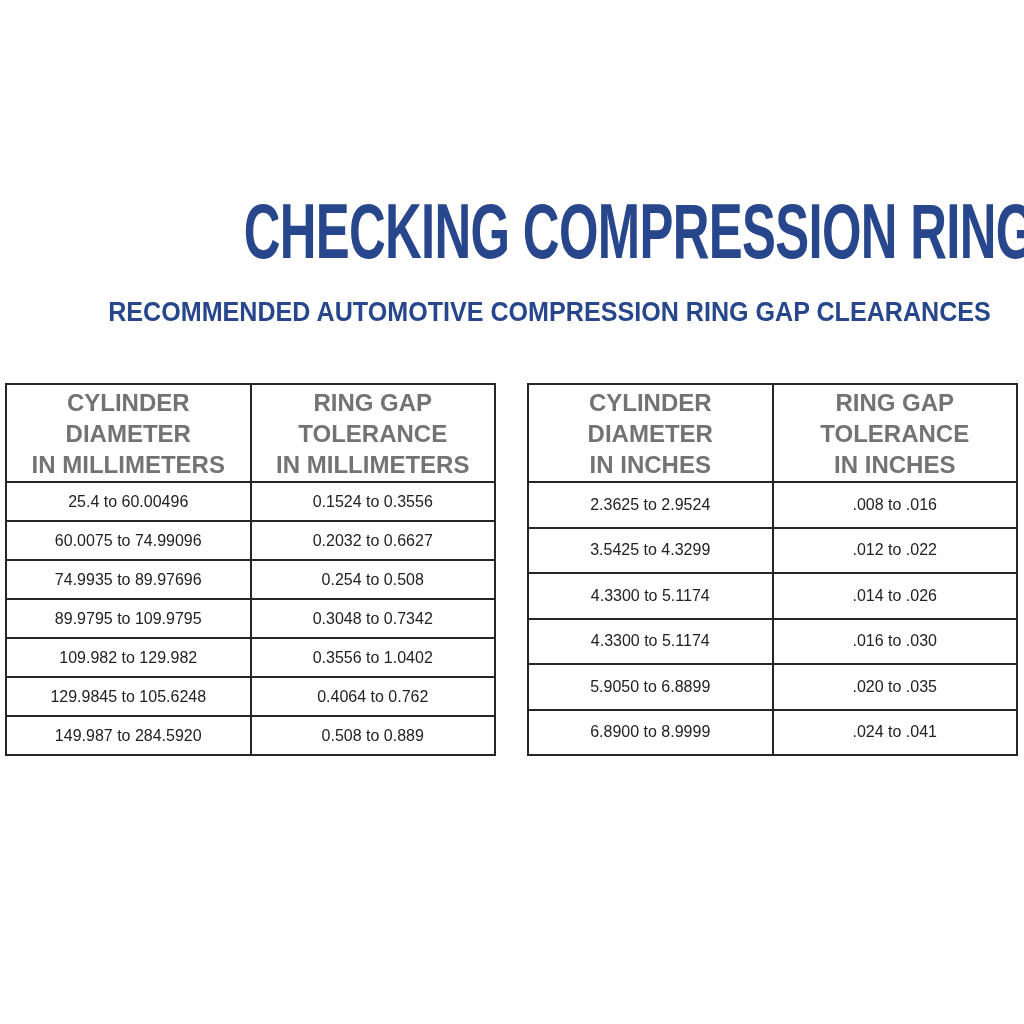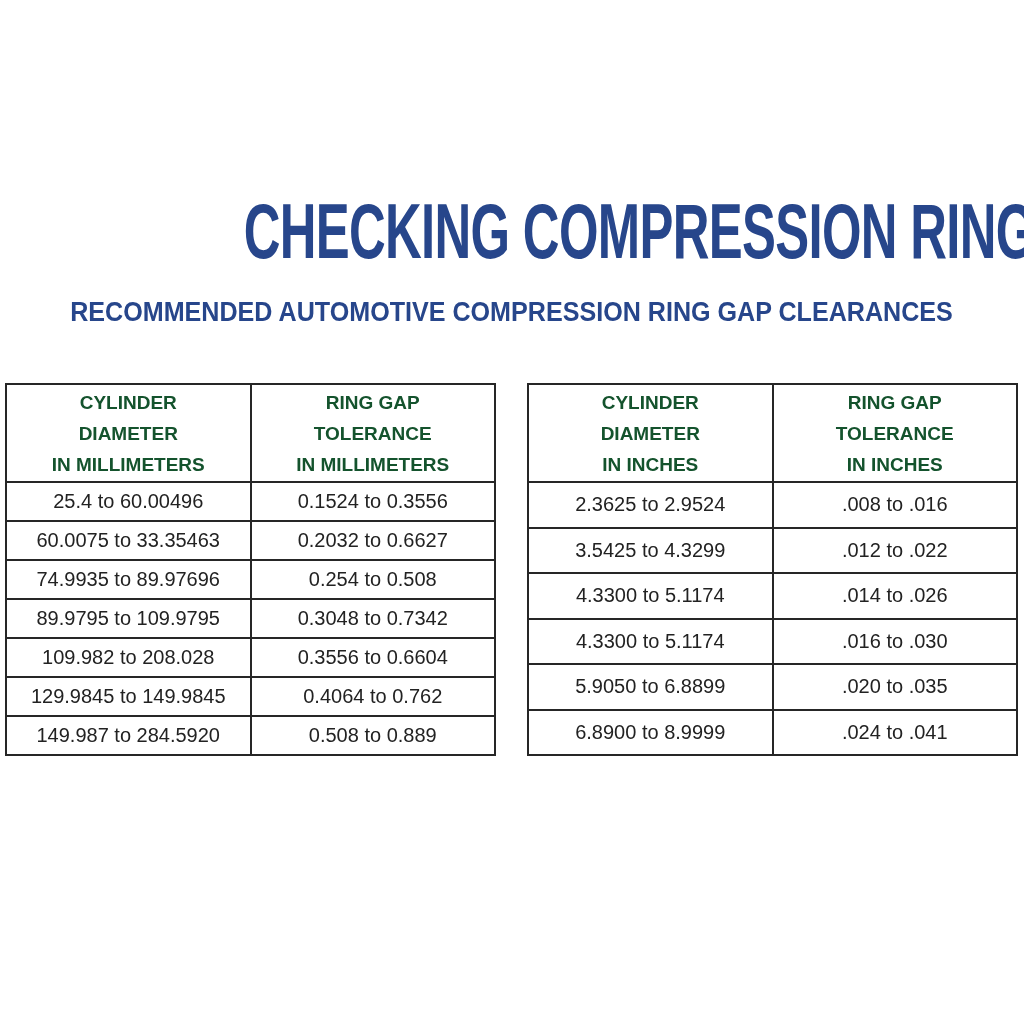--- a/index.html
+++ b/index.html
@@ -33,21 +33,21 @@
     font-weight: bold;
     letter-spacing: -1px;
     transform: scaleX(0.66);
     transform-origin: 50% 50%;
   }
   .doc-subtitle {
     position: absolute;
     top: 299px;
     left: 0;
     width: 100%;
-    text-align: center;
+    text-align: right;
     line-height: 1;
     white-space: nowrap;
   }
   .doc-subtitle .squeeze {
     display: inline-block;
     font-size: 27px;
     font-weight: bold;
     transform: scaleX(0.93);
     transform-origin: 50% 50%;
   }
@@ -70,28 +70,28 @@
   table.spec th,
   table.spec td {
     border: 2px solid #262626;
     width: 50%;
     text-align: center;
     vertical-align: middle;
     padding: 0;
   }
   table.spec th {
     height: 96px;
-    font-size: 19px;
+    font-size: 24px;
     font-weight: bold;
     line-height: 31px;
-    color: #14532d;
+    color: #737373;
   }
   table.spec td {
     height: 37px;
-    font-size: 20px;
+    font-size: 16px;
     font-weight: normal;
     color: #222222;
   }
 </style>
 </head>
 <body>
 
 <div class="page">
 
   <div class="doc-title" style="color: rgb(39, 70, 139);">
@@ -118,37 +118,37 @@
             <div>IN MILLIMETERS</div>
           </th>
         </tr>
       </thead>
       <tbody>
         <tr>
           <td>25.4 to 60.00496</td>
           <td>0.1524 to 0.3556</td>
         </tr>
         <tr>
-          <td>60.0075 to 33.35463</td>
+          <td>60.0075 to 74.99096</td>
           <td>0.2032 to 0.6627</td>
         </tr>
         <tr>
           <td>74.9935 to 89.97696</td>
           <td>0.254 to 0.508</td>
         </tr>
         <tr>
           <td>89.9795 to 109.9795</td>
           <td>0.3048 to 0.7342</td>
         </tr>
         <tr>
-          <td>109.982 to 208.028</td>
-          <td>0.3556 to 0.6604</td>
-        </tr>
-        <tr>
-          <td>129.9845 to 149.9845</td>
+          <td>109.982 to 129.982</td>
+          <td>0.3556 to 1.0402</td>
+        </tr>
+        <tr>
+          <td>129.9845 to 105.6248</td>
           <td>0.4064 to 0.762</td>
         </tr>
         <tr>
           <td>149.987 to 284.5920</td>
           <td>0.508 to 0.889</td>
         </tr>
       </tbody>
     </table>
 
     <table class="spec">

